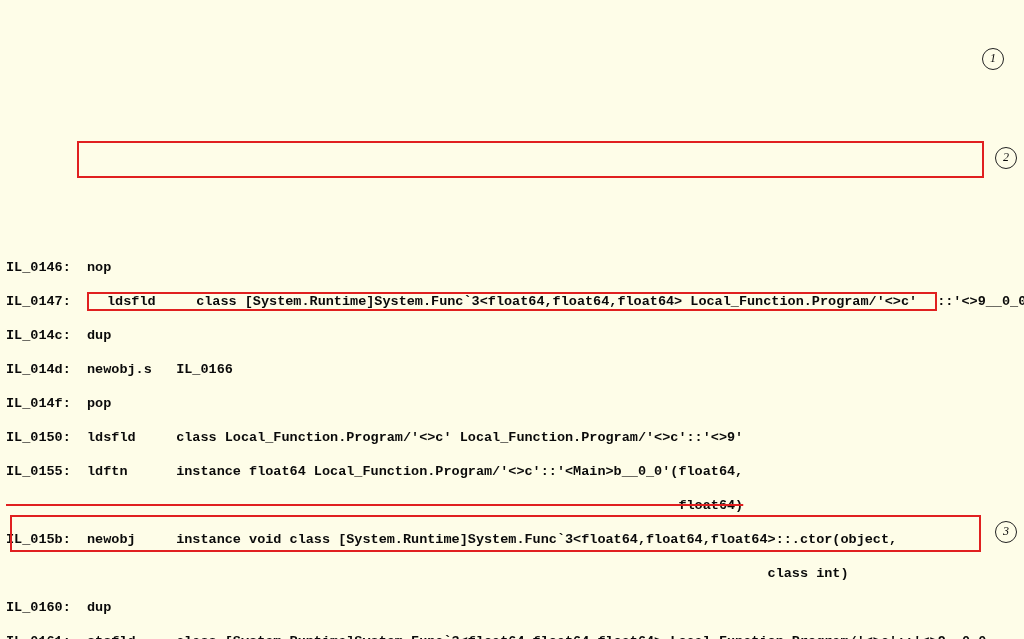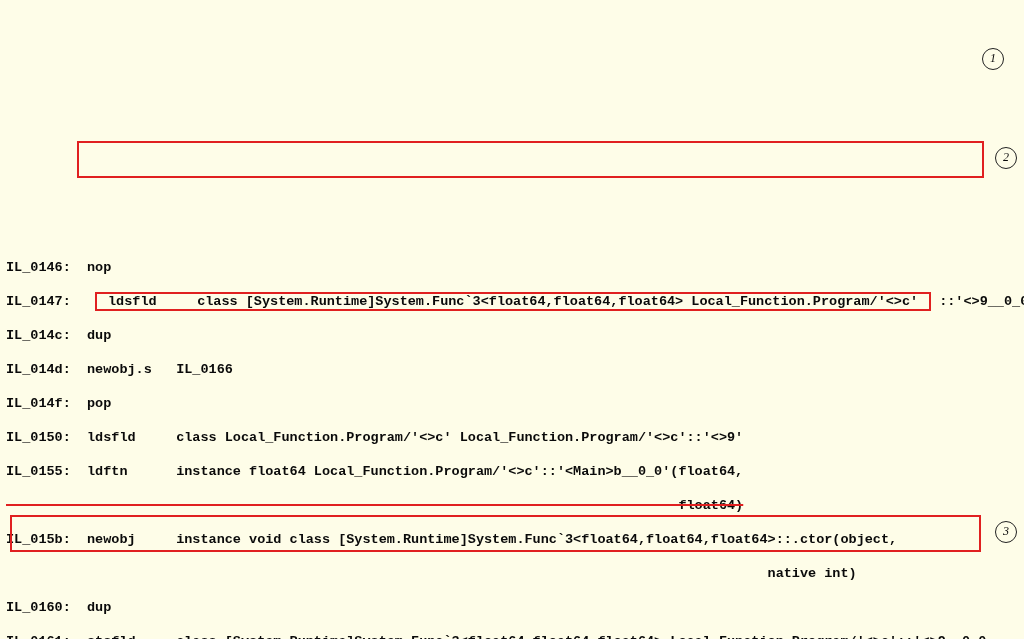--- a/index.html
+++ b/index.html
@@ -15,22 +15,22 @@
     overflow: hidden;
     width: 1024px;
     height: 639px;
     box-sizing: border-box;
     position: relative;
   }
   .line { white-space: pre; }
   .hl-red {
     border: 2px solid #e02020;
     display: inline-block;
-    padding: 0 11px;
-    margin: -2px 8px;
+    padding: 0 18px;
+    margin: -2px 0;
     line-height: 15px;
   }
   .hl-red-block {
     border: 2px solid #e02020;
     position: absolute;
     pointer-events: none;
   }
   .strike {
     text-decoration: line-through;
     text-decoration-thickness: 2px;
@@ -68,21 +68,21 @@
 
 <div class="line">IL_0146:  nop</div>
 <div class="line"><span>IL_0147:  </span><span class="hl-red">ldsfld     class [System.Runtime]System.Func`3&lt;float64,float64,float64&gt; Local_Function.Program/'&lt;&gt;c'</span><span>::'&lt;&gt;9__0_0</span></div>
 <div class="line">IL_014c:  dup</div>
 <div class="line">IL_014d:  newobj.s   IL_0166</div>
 <div class="line">IL_014f:  pop</div>
 <div class="line">IL_0150:  ldsfld     class Local_Function.Program/'&lt;&gt;c' Local_Function.Program/'&lt;&gt;c'::'&lt;&gt;9'</div>
 <div class="line">IL_0155:  ldftn      instance float64 Local_Function.Program/'&lt;&gt;c'::'&lt;Main&gt;b__0_0'(float64,</div>
 <div class="line"><span class="strike">                                                                                   float64)</span></div>
 <div class="line"><span>IL_015b:  </span><span>newobj     instance void class [System.Runtime]System.Func`3&lt;float64,float64,float64&gt;::.ctor(object,</span></div>
-<div class="line">                                                                                              native int)</div>
+<div class="line">                                                                                              class int)</div>
 <div class="line">IL_0160:  dup</div>
 <div class="line">IL_0161:  stsfld     class [System.Runtime]System.Func`3&lt;float64,float64,float64&gt; Local_Function.Program/'&lt;&gt;c'::'&lt;&gt;9__0_0</div>
 
 
 
 
 
 
 
 

